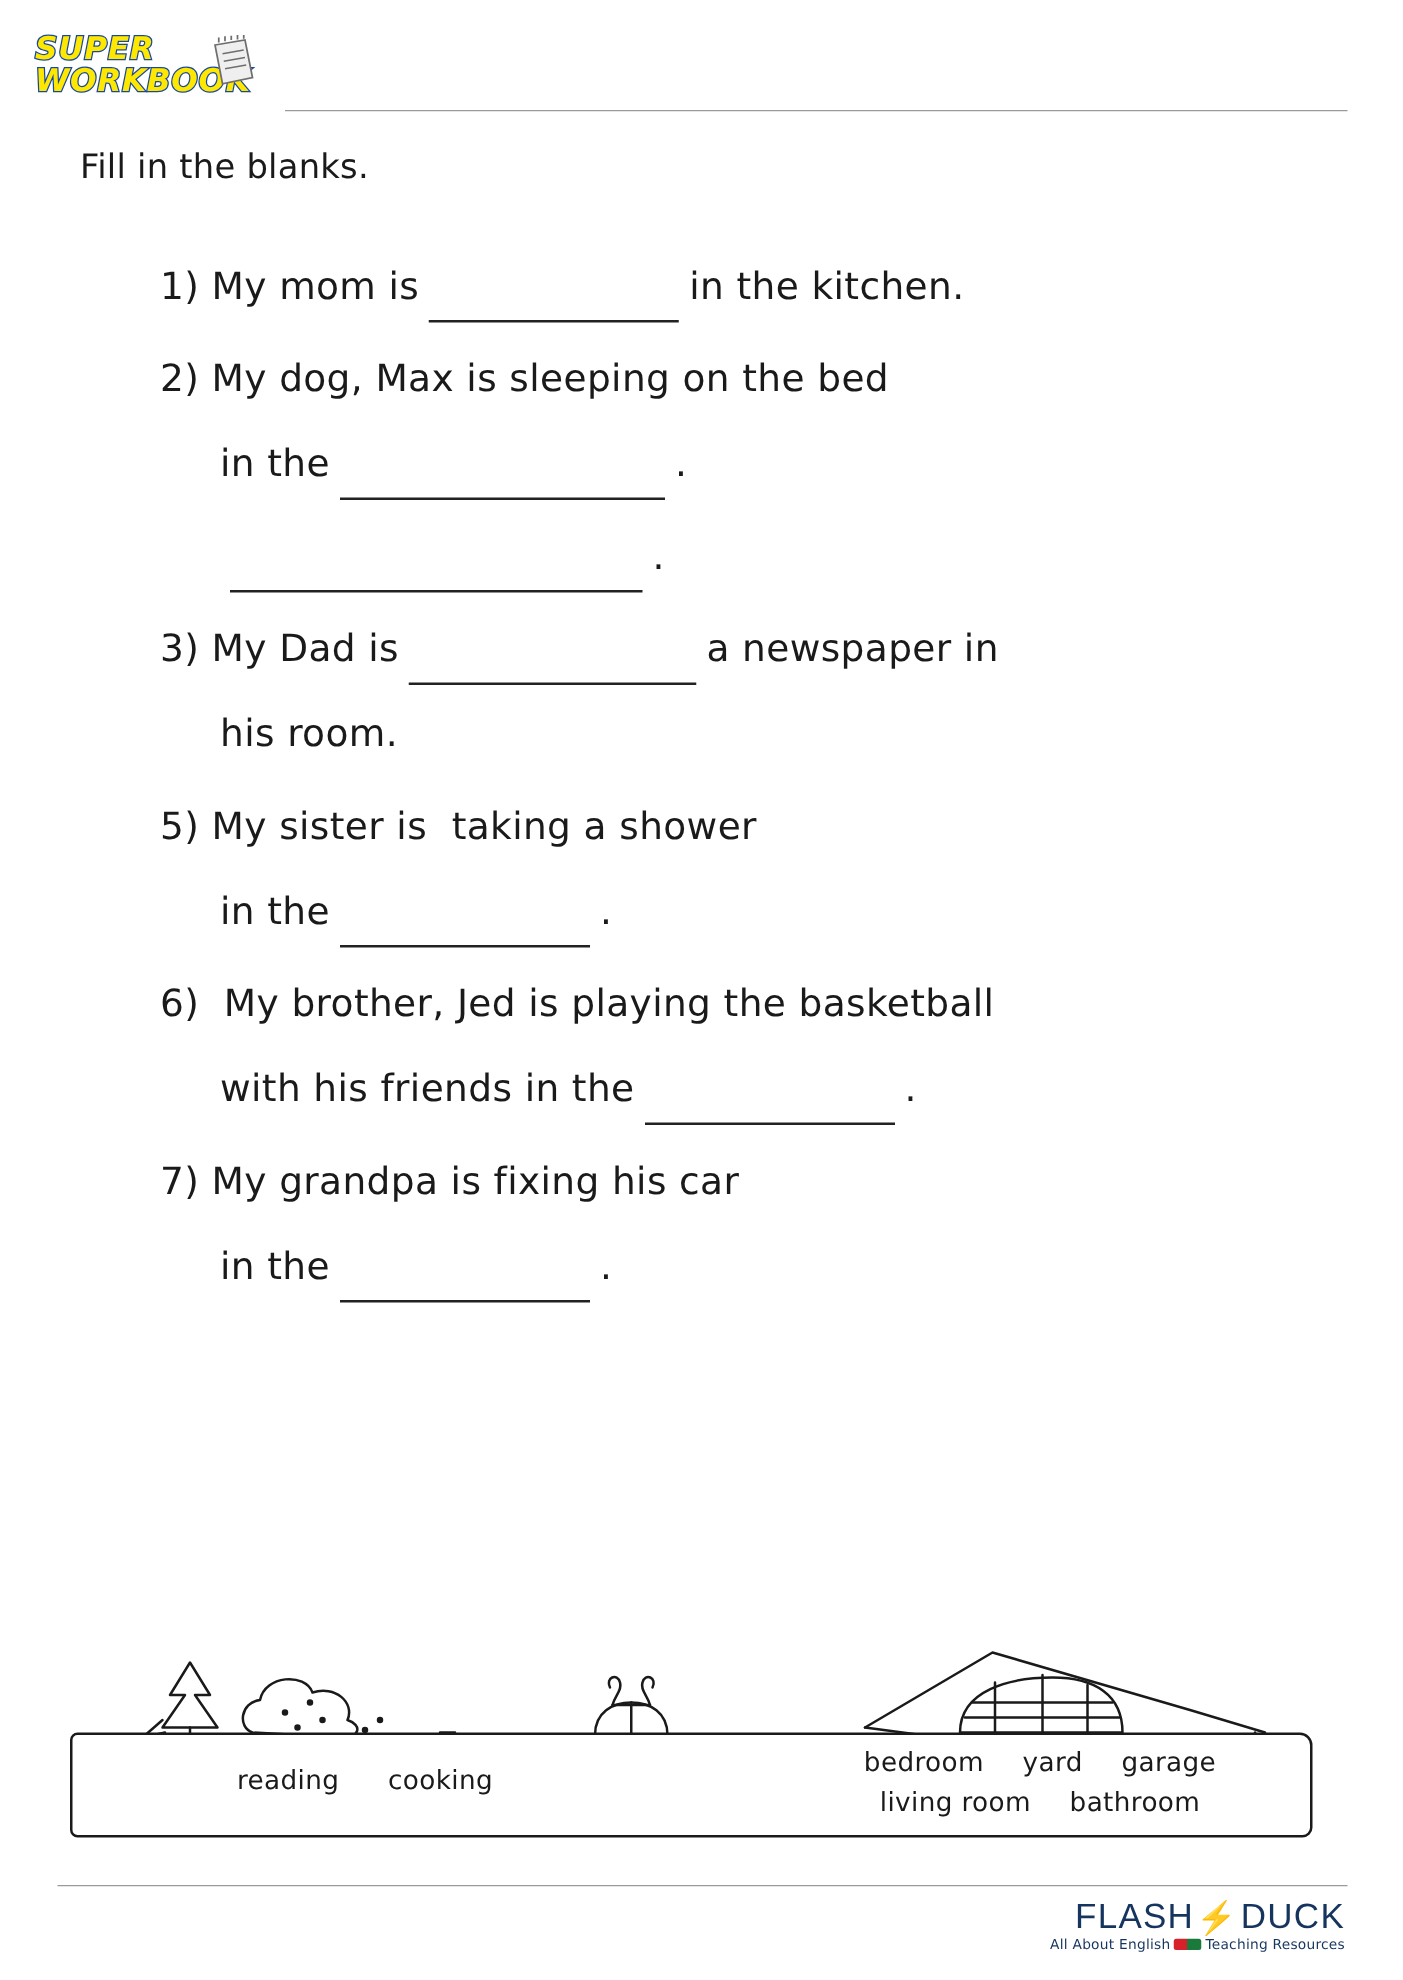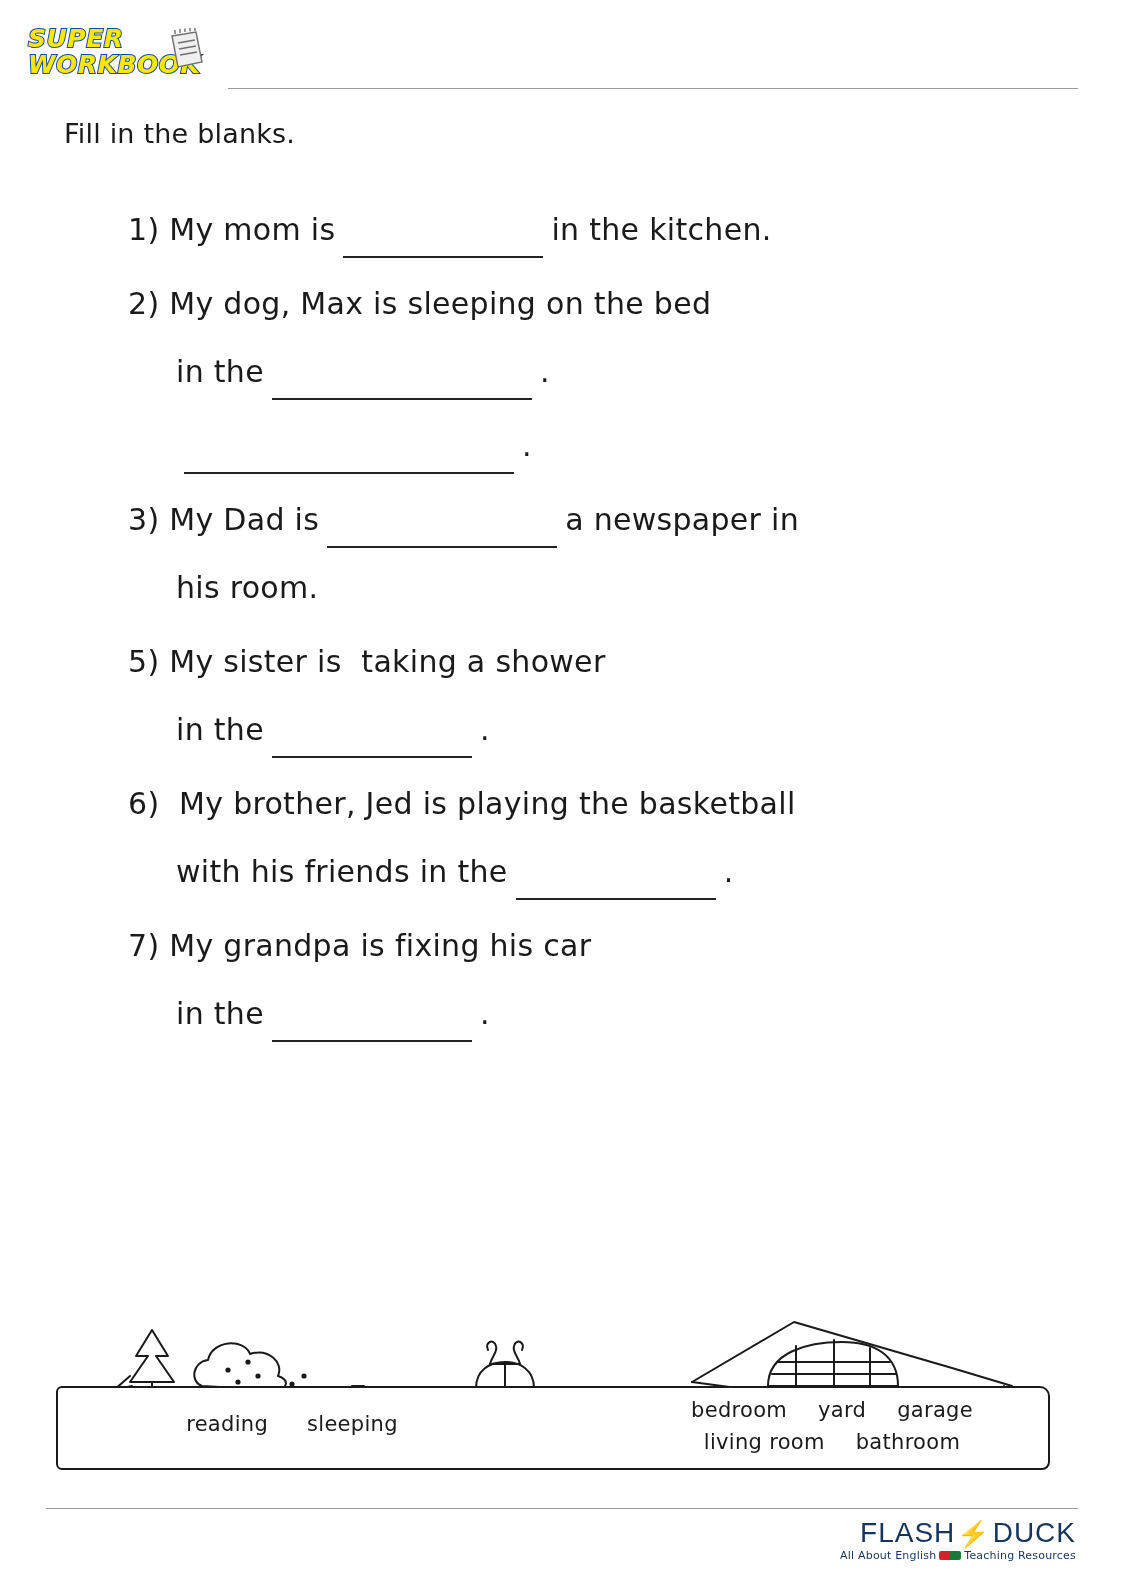--- a/index.html
+++ b/index.html
@@ -340,21 +340,21 @@
       </g>
 
       <path d="M300 96 L312 96 M330 100 L342 100"></path>
     </g>
   </svg>
 
   <div class="bank-box"></div>
 
   <div class="bank-left">
     <span>reading</span>
-    <span>sleeping</span>
+    <span>cooking</span>
   </div>
 
   <div class="bank-right">
     <div>
       <span>bedroom</span>
       <span>yard</span>
       <span>garage</span>
     </div>
     <div>
       <span>living room</span>

